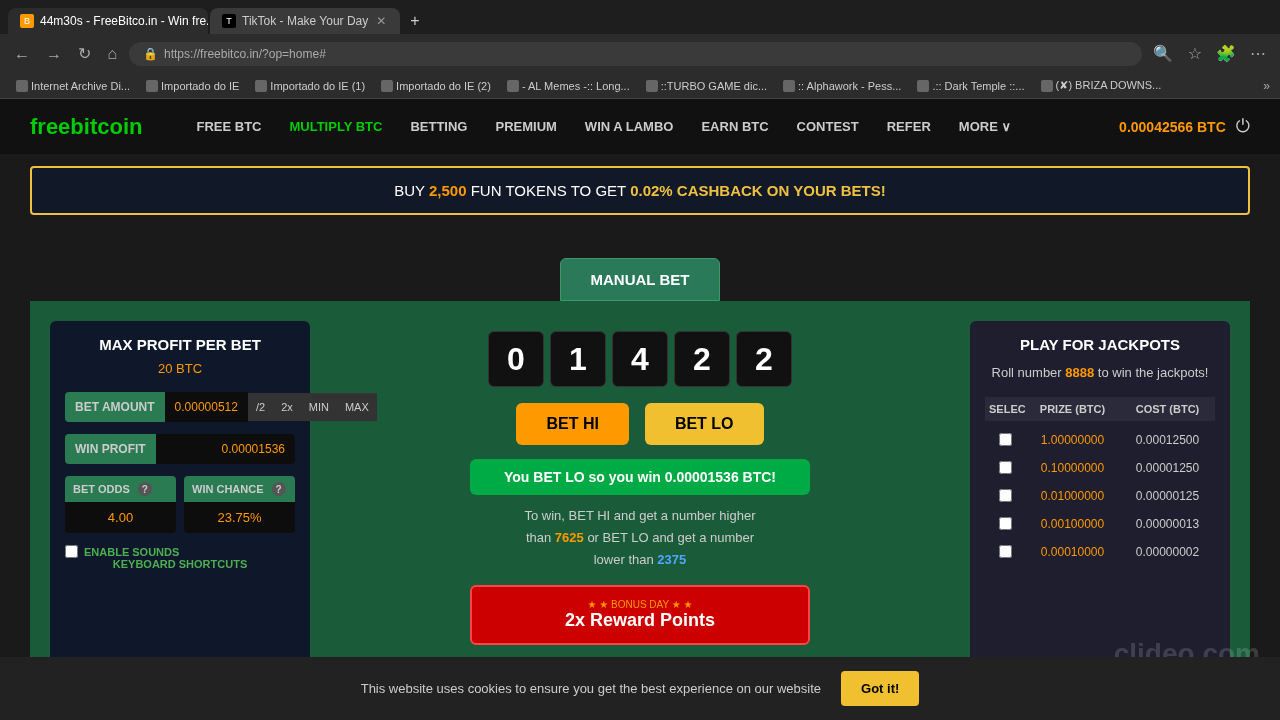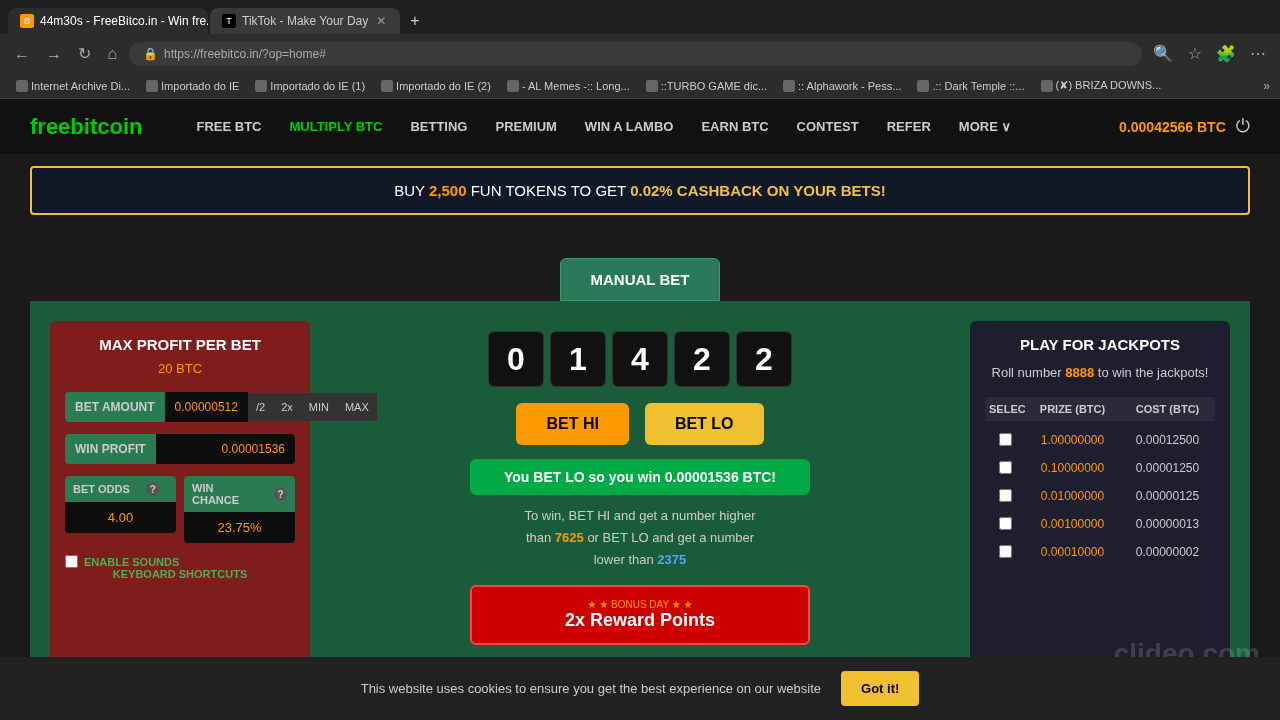--- a/index.html
+++ b/index.html
@@ -49,37 +49,37 @@
     
     .bet-tabs { display: flex; justify-content: center; margin-bottom: 0; }
     .bet-tab { padding: 12px 30px; font-size: 15px; font-weight: bold; color: #fff; cursor: pointer; border-radius: 6px 6px 0 0; margin-top: 21px; }
     .bet-tab.manual { background: #2a7a5a; border: 1px solid #3a9a6a; }
     .bet-tab.auto { background: #3dba7e; }
 
     
     .game-panel { display: flex; gap: 0; background: #1a5c3a; border-radius: 0 0 8px 8px; padding: 20px; min-height: 340px; }
 
     
-    .left-panel { width: 260px; background: #7f1d1d; border-radius: 6px; padding: 15px; flex-shrink: 0; }
+    .left-panel { width: 260px; background: #0f172a; border-radius: 6px; padding: 15px; flex-shrink: 0; }
     .panel-title { color: #fff; font-weight: bold; font-size: 15px; text-align: center; margin-bottom: 8px; }
     .panel-value { color: #f90; font-size: 13px; text-align: center; margin-bottom: 16px; }
 
     .bet-amount-row { display: flex; align-items: stretch; margin-bottom: 12px; }
     .bet-amount-label { background: #2a7a52; color: #ccc; font-size: 12px; font-weight: bold; padding: 8px 10px; border-radius: 4px 0 0 4px; flex-shrink: 0; }
     .bet-amount-controls { display: flex; align-items: center; }
     .ctrl-btn { background: #333; color: #ccc; border: none; padding: 8px 8px; font-size: 11px; cursor: pointer; }
     .amount-display { background: #0d0d0d; color: #f90; padding: 8px 10px; font-size: 12px; flex: 1; text-align: right; }
 
     .win-profit-row { display: flex; align-items: center; margin-bottom: 12px; gap: 0; }
     .win-label { background: #2a7a52; color: #ccc; font-size: 12px; font-weight: bold; padding: 8px 10px; border-radius: 4px 0 0 4px; white-space: nowrap; }
     .win-value { background: #0d0d0d; color: #f90; padding: 8px 10px; font-size: 12px; flex: 1; text-align: right; border-radius: 0 4px 4px 0; }
 
     .odds-chance-row { display: flex; gap: 8px; margin-bottom: 12px; }
     .odds-box { flex: 1; }
-    .odds-label { background: #2a7a52; color: #ccc; font-size: 11px; font-weight: bold; padding: 6px 8px; border-radius: 4px 4px 0 0; display: flex; align-items: center; gap: 16px; }
+    .odds-label { background: #2a7a52; color: #ccc; font-size: 11px; font-weight: bold; padding: 6px 8px; border-radius: 4px 4px 0 0; display: flex; align-items: center; gap: 8px; }
     .odds-value { background: #0d0d0d; color: #f90; padding: 8px 10px; font-size: 13px; text-align: center; border-radius: 0 0 4px 4px; }
     .info-icon { width: 14px; height: 14px; border-radius: 50%; background: #555; color: #ccc; font-size: 10px; display: inline-flex; align-items: center; justify-content: center; cursor: pointer; }
 
     .sounds-row { display: flex; align-items: center; gap: 6px; font-size: 11px; color: #4caf50; font-weight: bold; }
     .sounds-row input { accent-color: #4caf50; }
     .keyboard-shortcuts { color: #4caf50; font-size: 11px; font-weight: bold; text-align: center; }
 
     
     .middle-panel { flex: 1; padding: 10px 20px; display: flex; flex-direction: column; align-items: center; }
 

